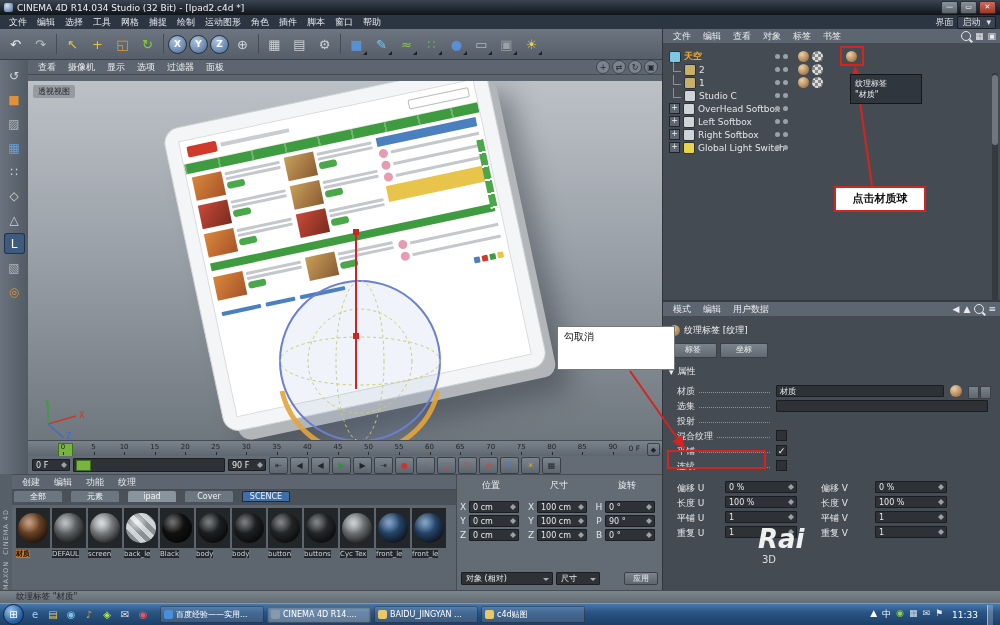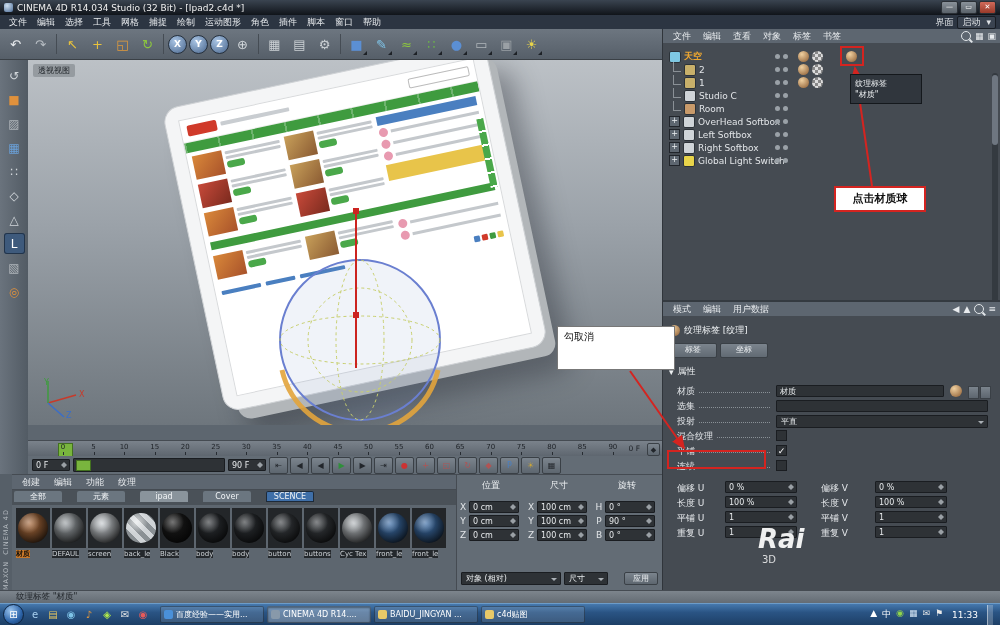--- a/index.html
+++ b/index.html
@@ -39,21 +39,21 @@
   #branding{position:absolute;left:0;top:474px;width:12px;height:116px;background:#565f68;
     display:flex;flex-direction:column;align-items:center;justify-content:flex-end;gap:6px;overflow:hidden}
   #branding span{writing-mode:vertical-rl;transform:rotate(180deg);font-size:6.5px;color:#b6bcc2;letter-spacing:1px}
   
   #vpmenu{position:absolute;left:28px;top:60px;width:634px;height:15px;background:#5d6670;
     display:flex;align-items:center;box-sizing:border-box;padding:0 4px;border-bottom:1px solid #454b52}
   #vpmenu .mitem{padding:0 6px;color:#e8ebee}
   #vpmenu .vpicons{margin-left:auto;display:flex;gap:2px}
   #vpmenu .vpic{width:12px;height:12px;border-radius:50%;background:#7b848e;color:#23282e;font-size:8px;
     display:flex;align-items:center;justify-content:center;border:1px solid #3e454c}
-  #vpcanvas{position:absolute;left:28px;top:60px;width:634px;height:365px;overflow:hidden;
+  #vpcanvas{position:absolute;left:28px;top:81px;width:634px;height:365px;overflow:hidden;
     background:linear-gradient(#bcc1c6 0%,#9ba2a9 45%,#6e767d 100%)}
   #vplabel{position:absolute;left:5px;top:4px;background:rgba(120,126,132,.55);color:#23282d;
     padding:1px 5px;border-radius:2px;font-size:8px}
   
   #tablet{position:absolute;left:162px;top:12px;width:328px;height:308px;
     background:#f4f5f6;border-radius:16px;transform:rotate(-12deg);
     box-shadow:10px 14px 0 -3px #b2b6b9,20px 30px 26px rgba(25,30,36,.35);border:1px solid #cfd2d5}
   #tscreen{position:absolute;left:13px;top:13px;right:13px;bottom:13px;background:#ffffff;
     border:1px solid #d8dadc;overflow:hidden;font-size:0}
   .wp-header{height:22px;display:flex;align-items:center;gap:4px;padding:0 6px;border-bottom:1px solid #eee}
@@ -112,21 +112,21 @@
   .field .ud::after{content:"";position:absolute;right:2px;bottom:2px;border:3px solid transparent;border-top-color:#9aa0a5;border-bottom-width:0}
   #tctl .fbox{width:38px}
   #tslider{width:150px;height:12px;background:#2e3236;border:1px solid #1a1d21;position:relative;border-radius:1px}
   #tslider .hndl{position:absolute;left:2px;top:1px;width:13px;height:9px;background:#79b53e;border:1px solid #42701f}
   .tlb{width:17px;height:15px;background:linear-gradient(#7b848d,#5d666f);border:1px solid #3a4046;border-radius:2px;
     color:#22262b;font-size:8px;display:flex;align-items:center;justify-content:center;flex:none}
   
   #mats{position:absolute;left:12px;top:474px;width:444px;height:116px;background:#5d666f;box-sizing:border-box;border-top:1px solid #454b52}
   #mats .panel-menu{height:14px;background:#5d6670;display:flex;align-items:center;padding:0 4px;gap:2px}
   .pm-item{padding:0 6px;color:#e8ebee}
-  #mattabs{height:13px;display:flex;gap:15px;padding:1px 2px;background:#4a5158}
+  #mattabs{height:13px;display:flex;gap:9px;padding:1px 2px;background:#4a5158}
   .mtab{min-width:36px;padding:0 6px;height:11px;line-height:11px;text-align:center;color:#f0f3f5;border-radius:2px 2px 0 0;font-size:8px}
   .mtab.active{box-shadow:inset 0 0 0 1px #1e2a38}
   #matlist{display:flex;gap:2px;padding:3px 4px}
   .mat{width:34px}
   .mat-ball{height:40px;background:#232629;display:flex;align-items:center;justify-content:center}
   .mat-ball i{width:30px;height:30px;border-radius:50%;display:block;
     background:radial-gradient(circle at 35% 30%,#ffffff66,transparent 40%),radial-gradient(circle at 40% 35%,var(--mc,#999),#000 95%)}
   .mat.checker .mat-ball i{background:radial-gradient(circle at 35% 30%,#ffffffaa,transparent 40%),
     repeating-linear-gradient(45deg,#cfd3d6 0 5px,#8a9094 5px 10px)}
   .mat-name{height:11px;line-height:11px;background:#24282c;color:#cfd4d8;font-size:7px;text-align:center;
@@ -727,21 +727,21 @@
       <span class="field"><span>90 °</span><i class="ud"></i></span>
         </div>
 
       <div class="co-row">
           <span class="co-ax">B</span>
       <span class="field"><span>0 °</span><i class="ud"></i></span>
         </div>
     </div>
   </div>
   <div id="co-bottom">
-    <span class="dropf" style="width:100px">对象 (相对)</span>
+    <span class="dropf" style="width:92px">对象 (相对)</span>
     <span class="dropf" style="width:44px">尺寸</span>
     <span class="btn" style="margin-left:auto">应用</span>
   </div>
 </div>
 
 <div id="om">
   <div class="panel-menu">
     <div style="display:flex">
 
     <span class="pm-item">文件</span>
@@ -791,28 +791,20 @@
 
       <div class="om-row indent">
         <span class="om-conn"></span>
 
         <span class="om-ic" style="--ic: #cfd4d8;"></span>
         <span class="om-label">Studio C</span>
         <span class="om-dots"></span>
 
       </div>
 
-      <div class="om-row indent">
-        <span class="om-conn"></span>
-
-        <span class="om-ic" style="--ic: #c89a6a;"></span>
-        <span class="om-label">Room</span>
-        <span class="om-dots"></span>
-
-      </div>
 
       <div class="om-row exp">
 
         <span class="om-exp">+</span>
         <span class="om-ic" style="--ic: #cfd4d8;"></span>
         <span class="om-label">OverHead Softbox</span>
         <span class="om-dots"></span>
 
       </div>
 
@@ -884,21 +876,20 @@
       <span class="mat-mini"></span>
       <span class="mini-btn" style="left:305px"></span>
       <span class="mini-btn" style="left:317px"></span>
     </div>
     <div class="am-row">
       <span class="am-label">选集</span>
       <span class="field am-ctl am-wide"><span></span></span>
     </div>
     <div class="am-row">
       <span class="am-label">投射</span>
-      <span class="dropf am-ctl am-wide">平直</span>
     </div>
     <div class="am-row">
       <span class="am-label">混合纹理</span>
       <span class="chk"></span>
     </div>
     <div class="am-row" id="tile-row">
       <span class="am-label">平铺</span>
       <span class="chk">✓</span>
     </div>
     <div class="am-row">

